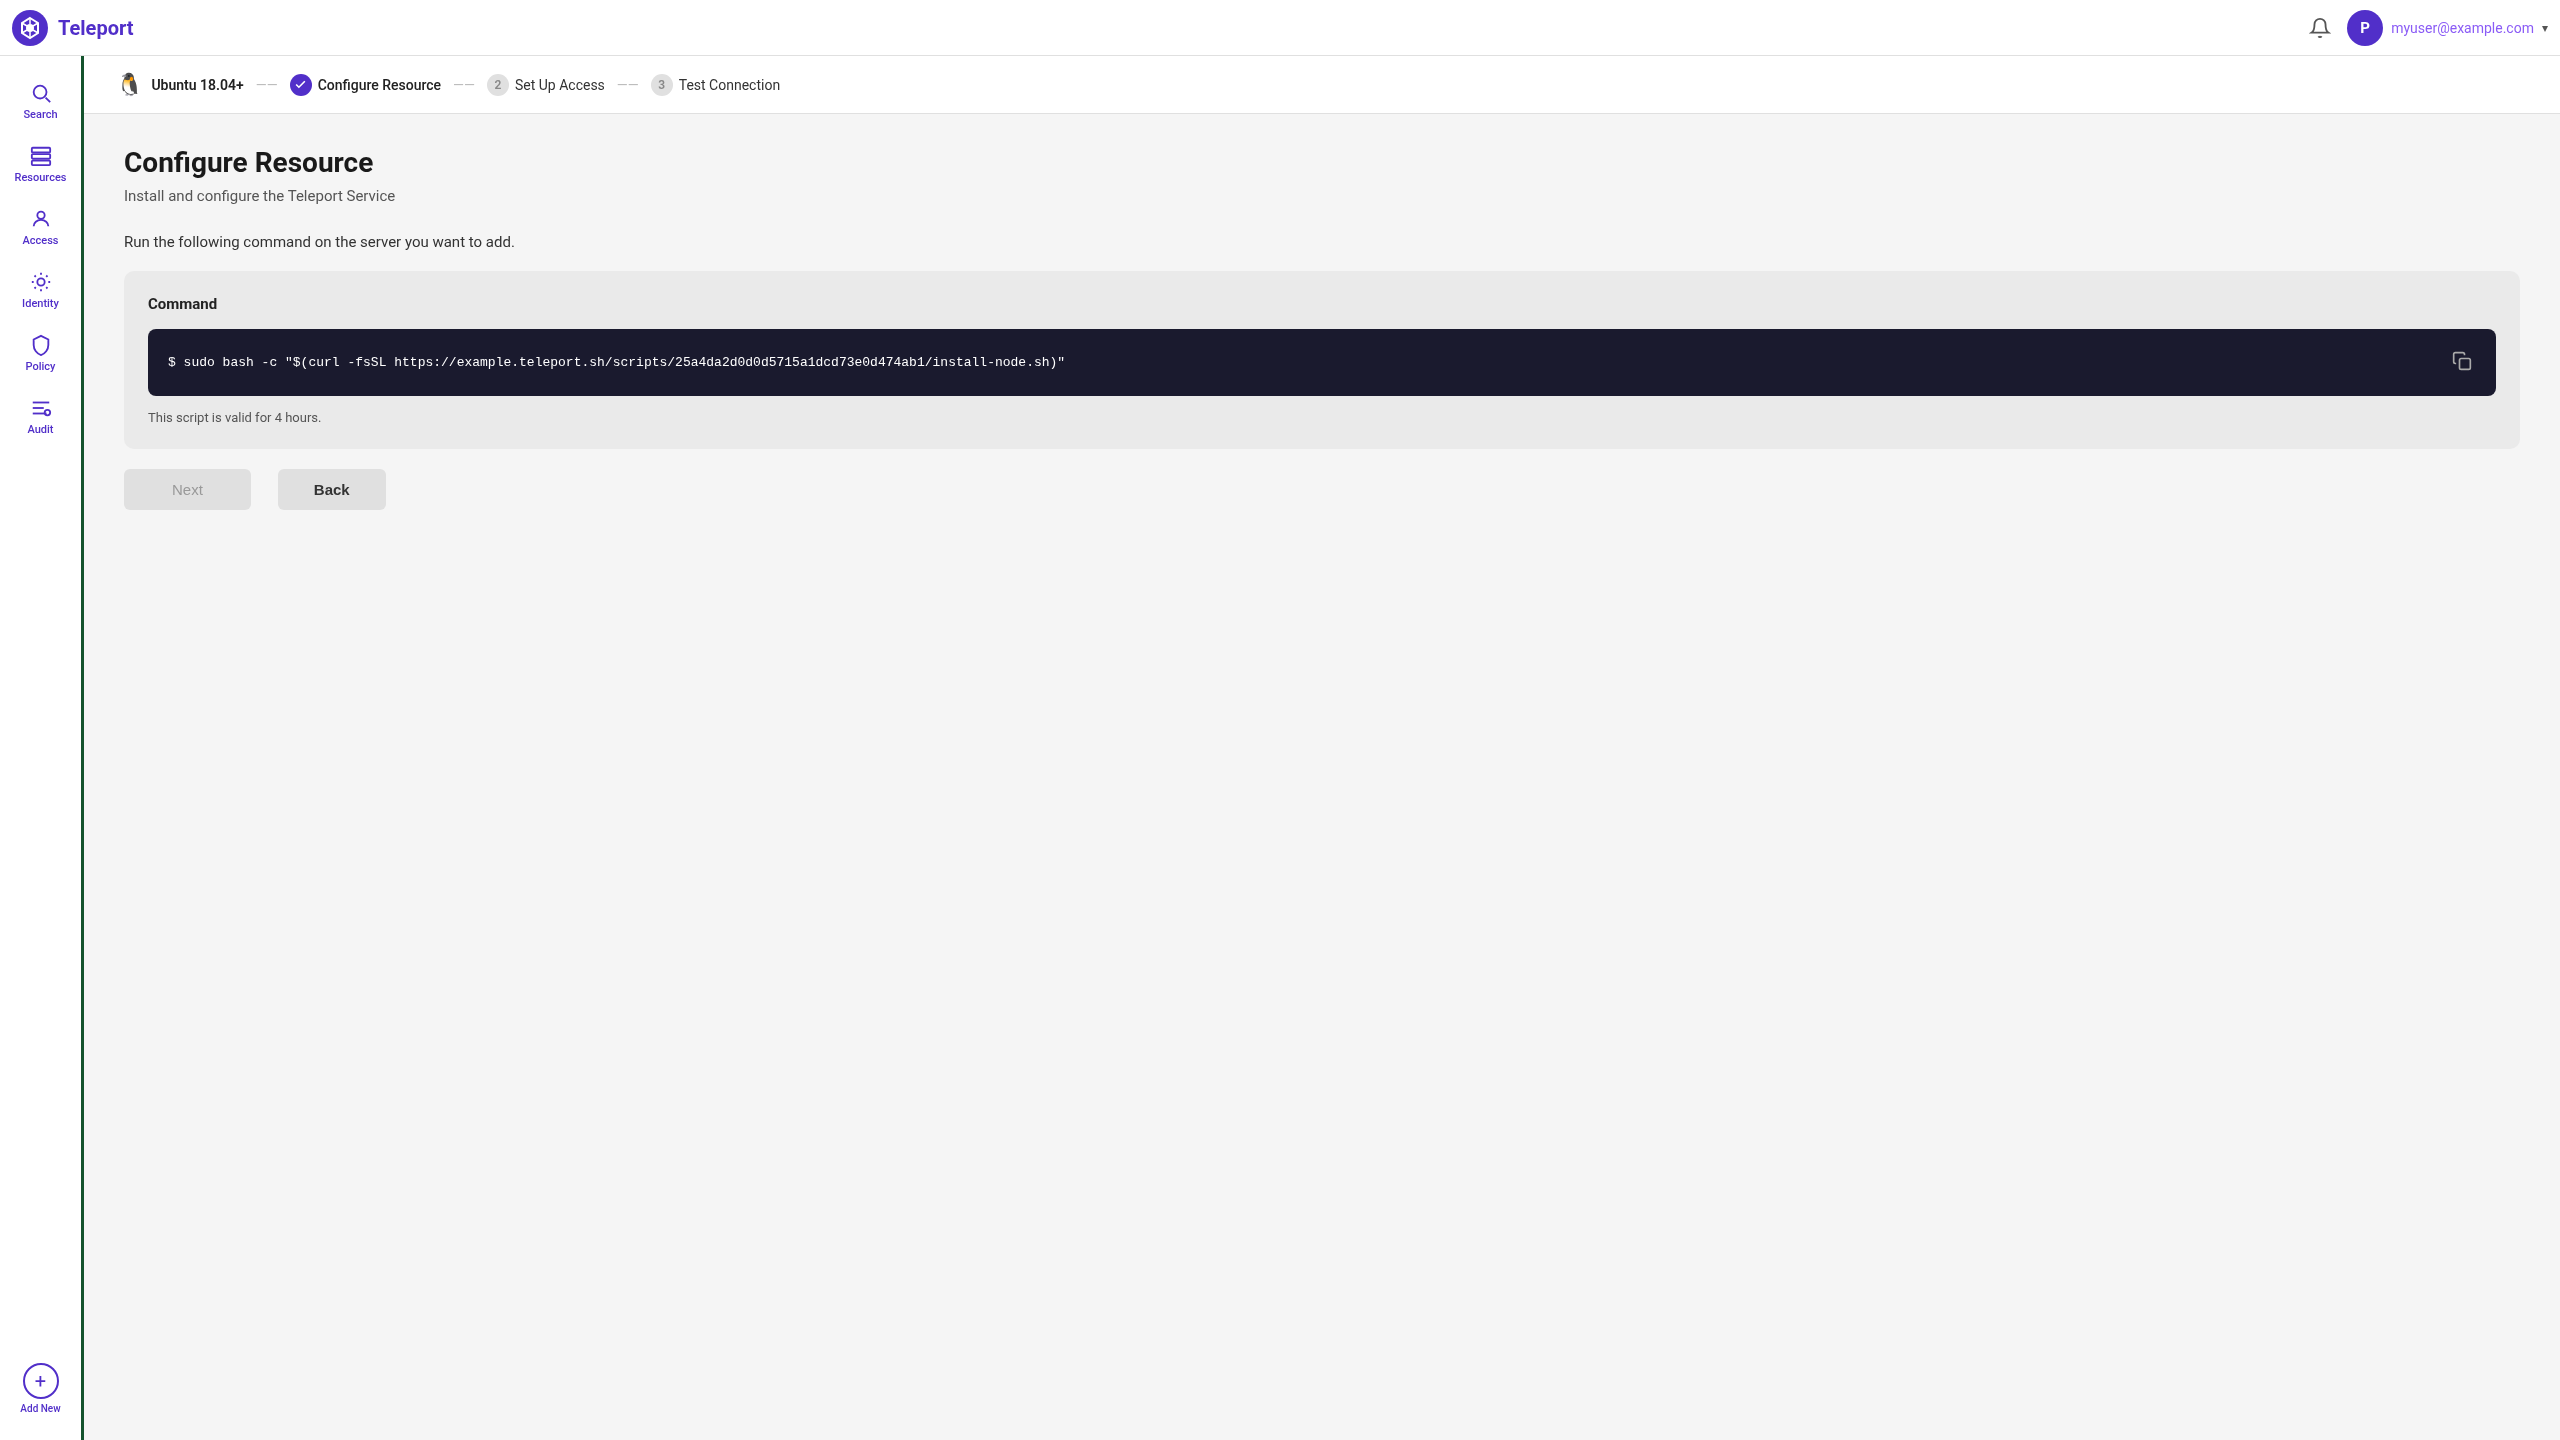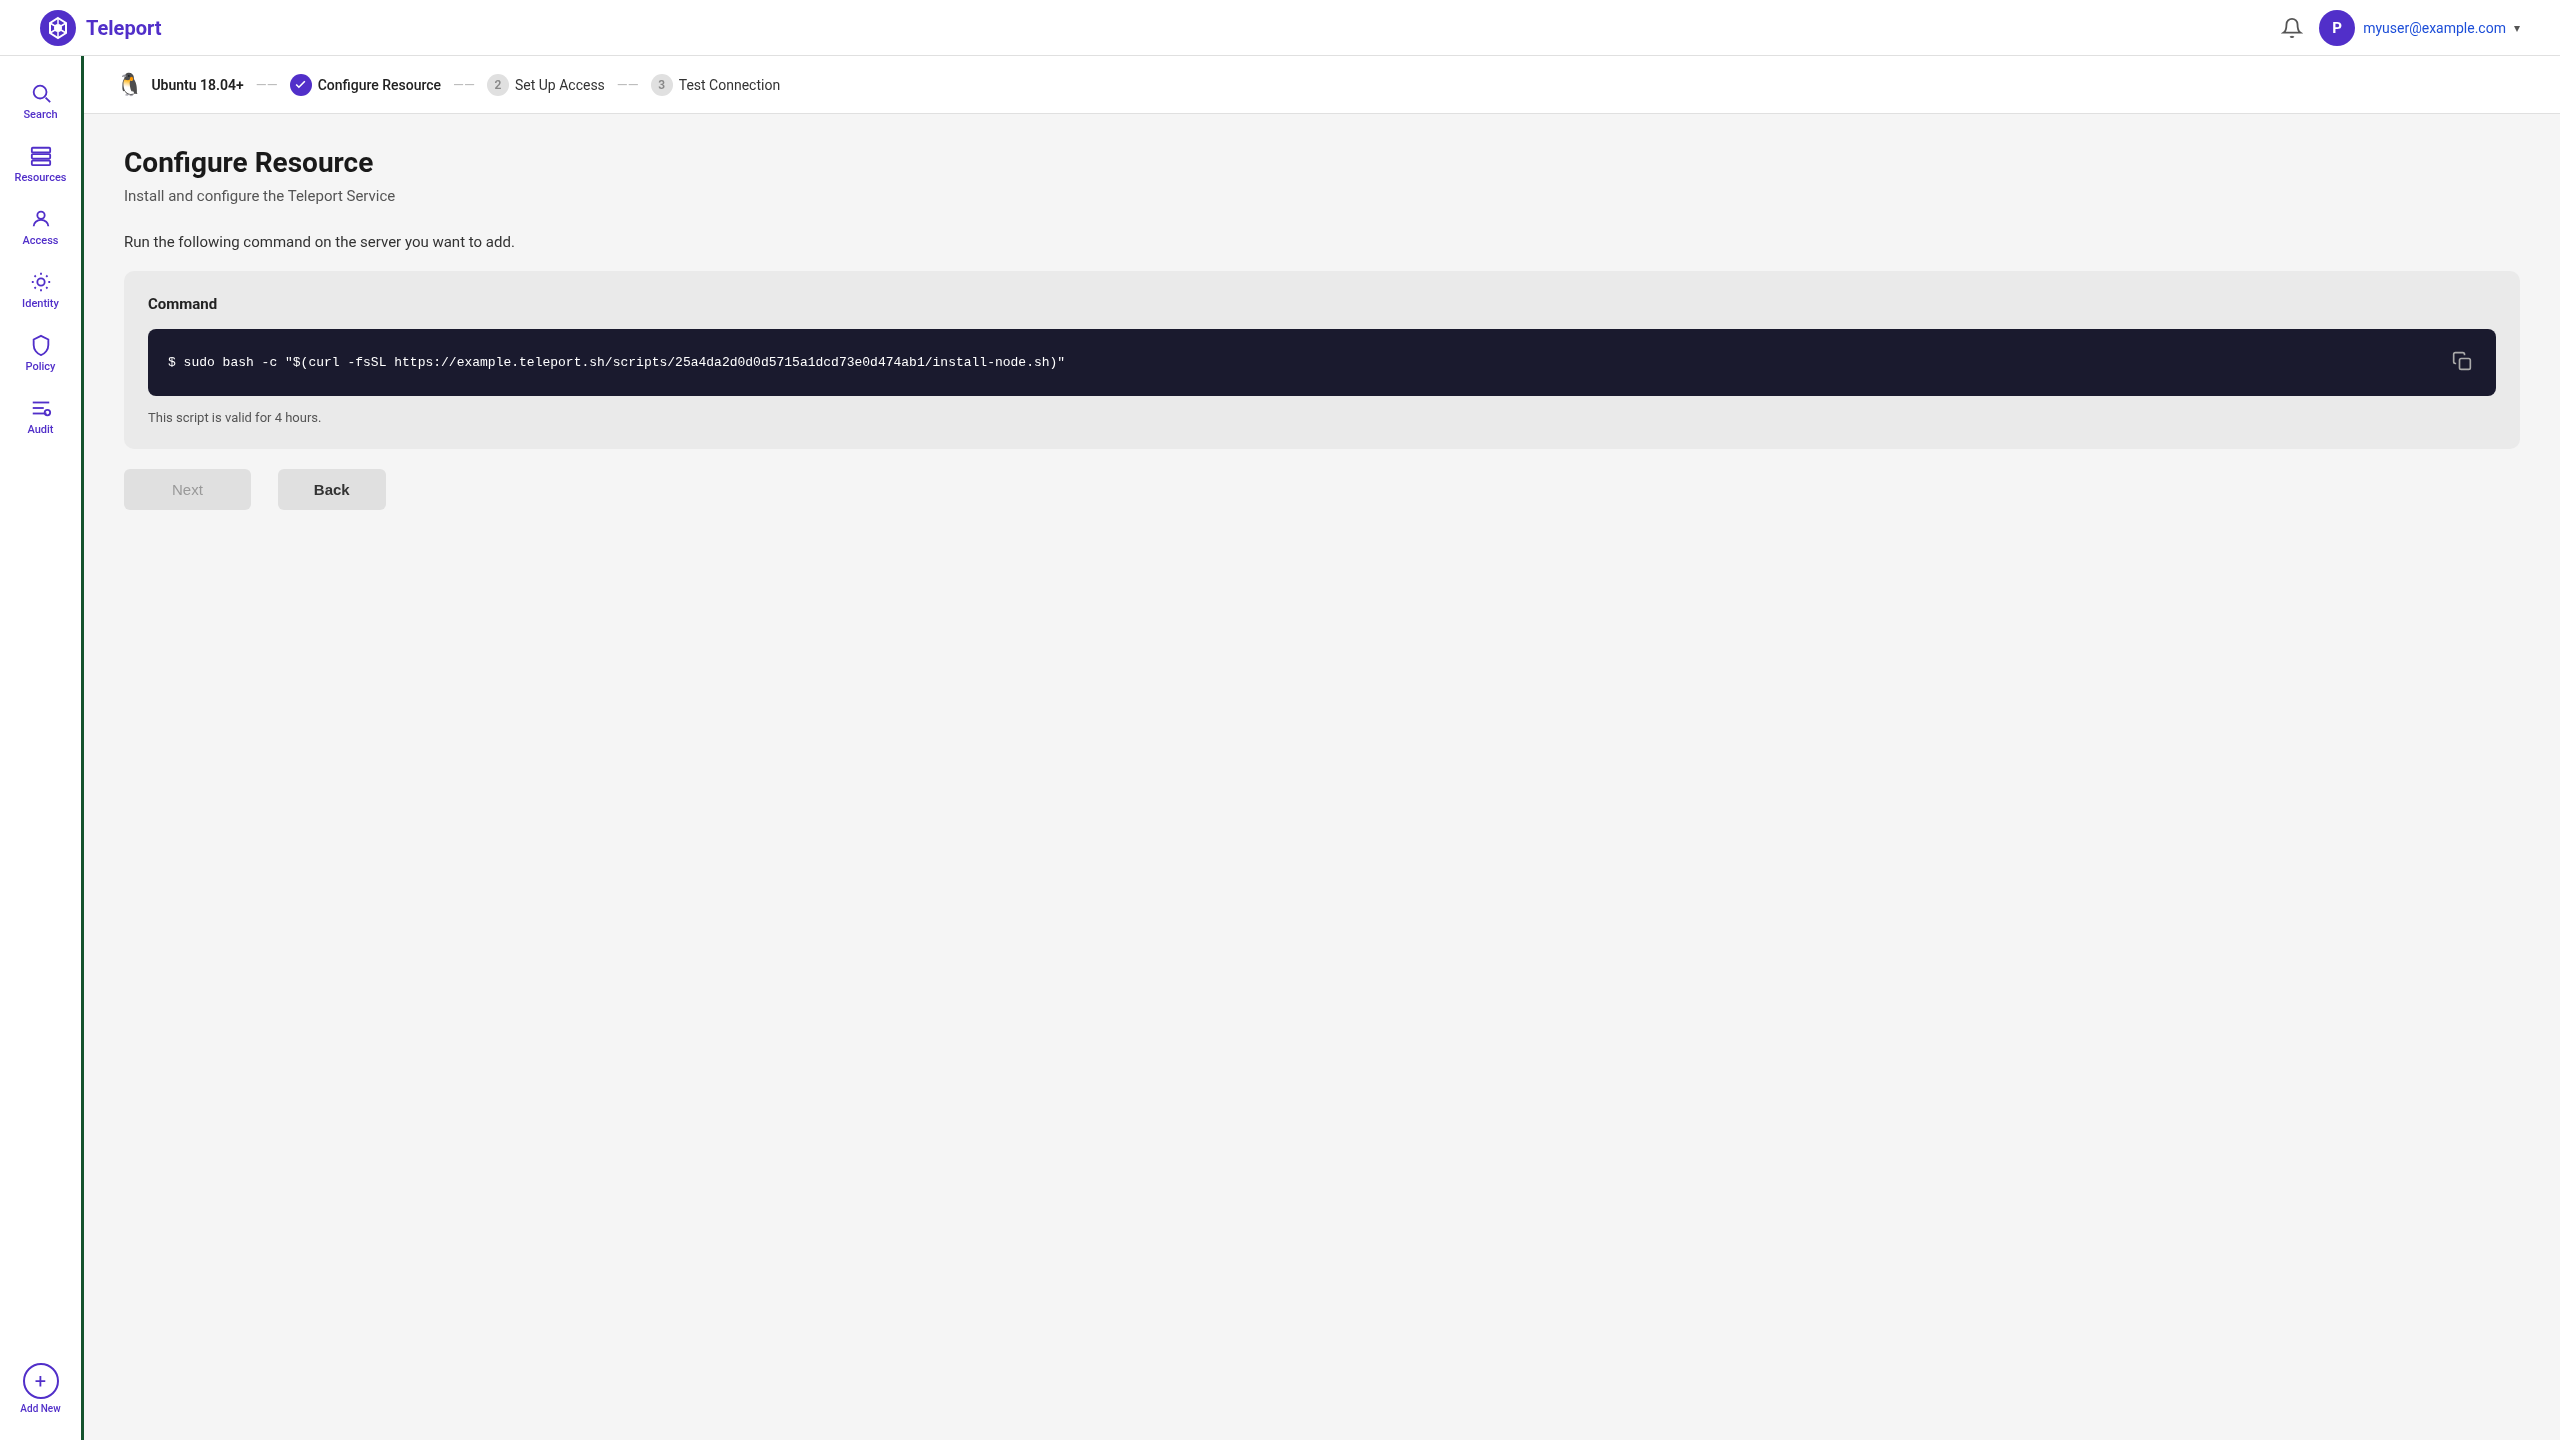--- a/index.html
+++ b/index.html
@@ -2,30 +2,30 @@
 <html><head>
   <meta charset="utf-8">
   <style>
     * { box-sizing: border-box; margin: 0; padding: 0; }
     body { font-family: -apple-system, BlinkMacSystemFont, 'Segoe UI', Roboto, sans-serif; background: #f5f5f5; display: flex; flex-direction: column; height: 100vh; overflow: hidden; }
 
     
     .header {
       display: flex; align-items: center; justify-content: space-between;
       background: #fff; border-bottom: 1px solid #e0e0e0;
-      padding: 0 40px; height: 56px; flex-shrink: 0;
+      padding: 0 12px; height: 56px; flex-shrink: 0;
     }
     .logo { display: flex; align-items: center; gap: 10px; text-decoration: none; }
     .logo-icon { width: 36px; height: 36px; }
     .logo-text { font-size: 20px; font-weight: 700; color: #512fc9; }
     .header-right { display: flex; align-items: center; gap: 16px; }
     .bell-icon { width: 22px; height: 22px; color: #555; cursor: pointer; }
     .avatar { width: 36px; height: 36px; background: #512fc9; border-radius: 50%; display: flex; align-items: center; justify-content: center; color: #fff; font-weight: 700; font-size: 15px; }
     .user-info { display: flex; align-items: center; gap: 8px; cursor: pointer; }
-    .user-email { font-size: 14px; color: #1d4ed8; }
+    .user-email { font-size: 14px; color: #8b5cf6; }
     .chevron-down { color: #555; font-size: 12px; }
 
     
     .layout { display: flex; flex: 1; overflow: hidden; }
 
     
     .sidebar {
       width: 84px; background: #fff; border-right: 3px solid #14532d;
       display: flex; flex-direction: column; align-items: center;
       padding: 16px 0; gap: 4px; flex-shrink: 0;

